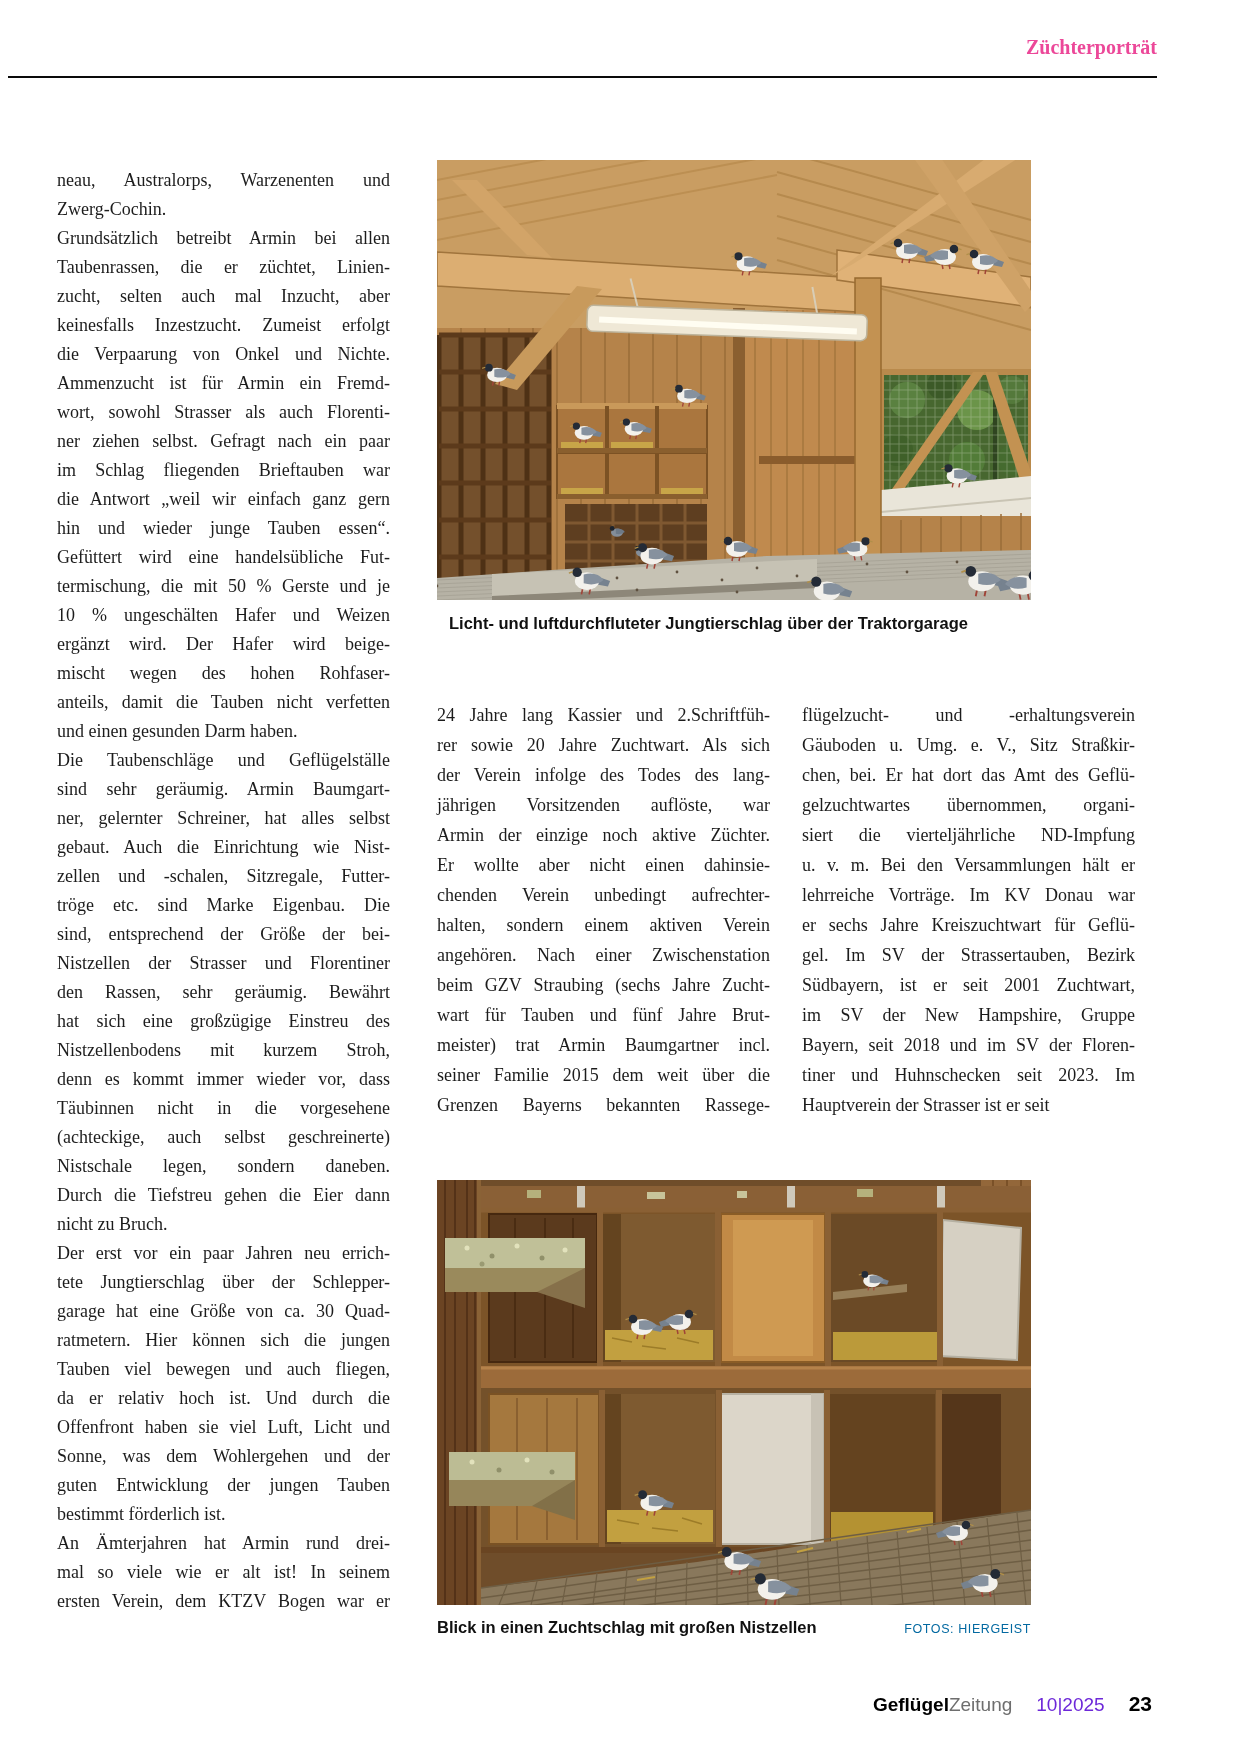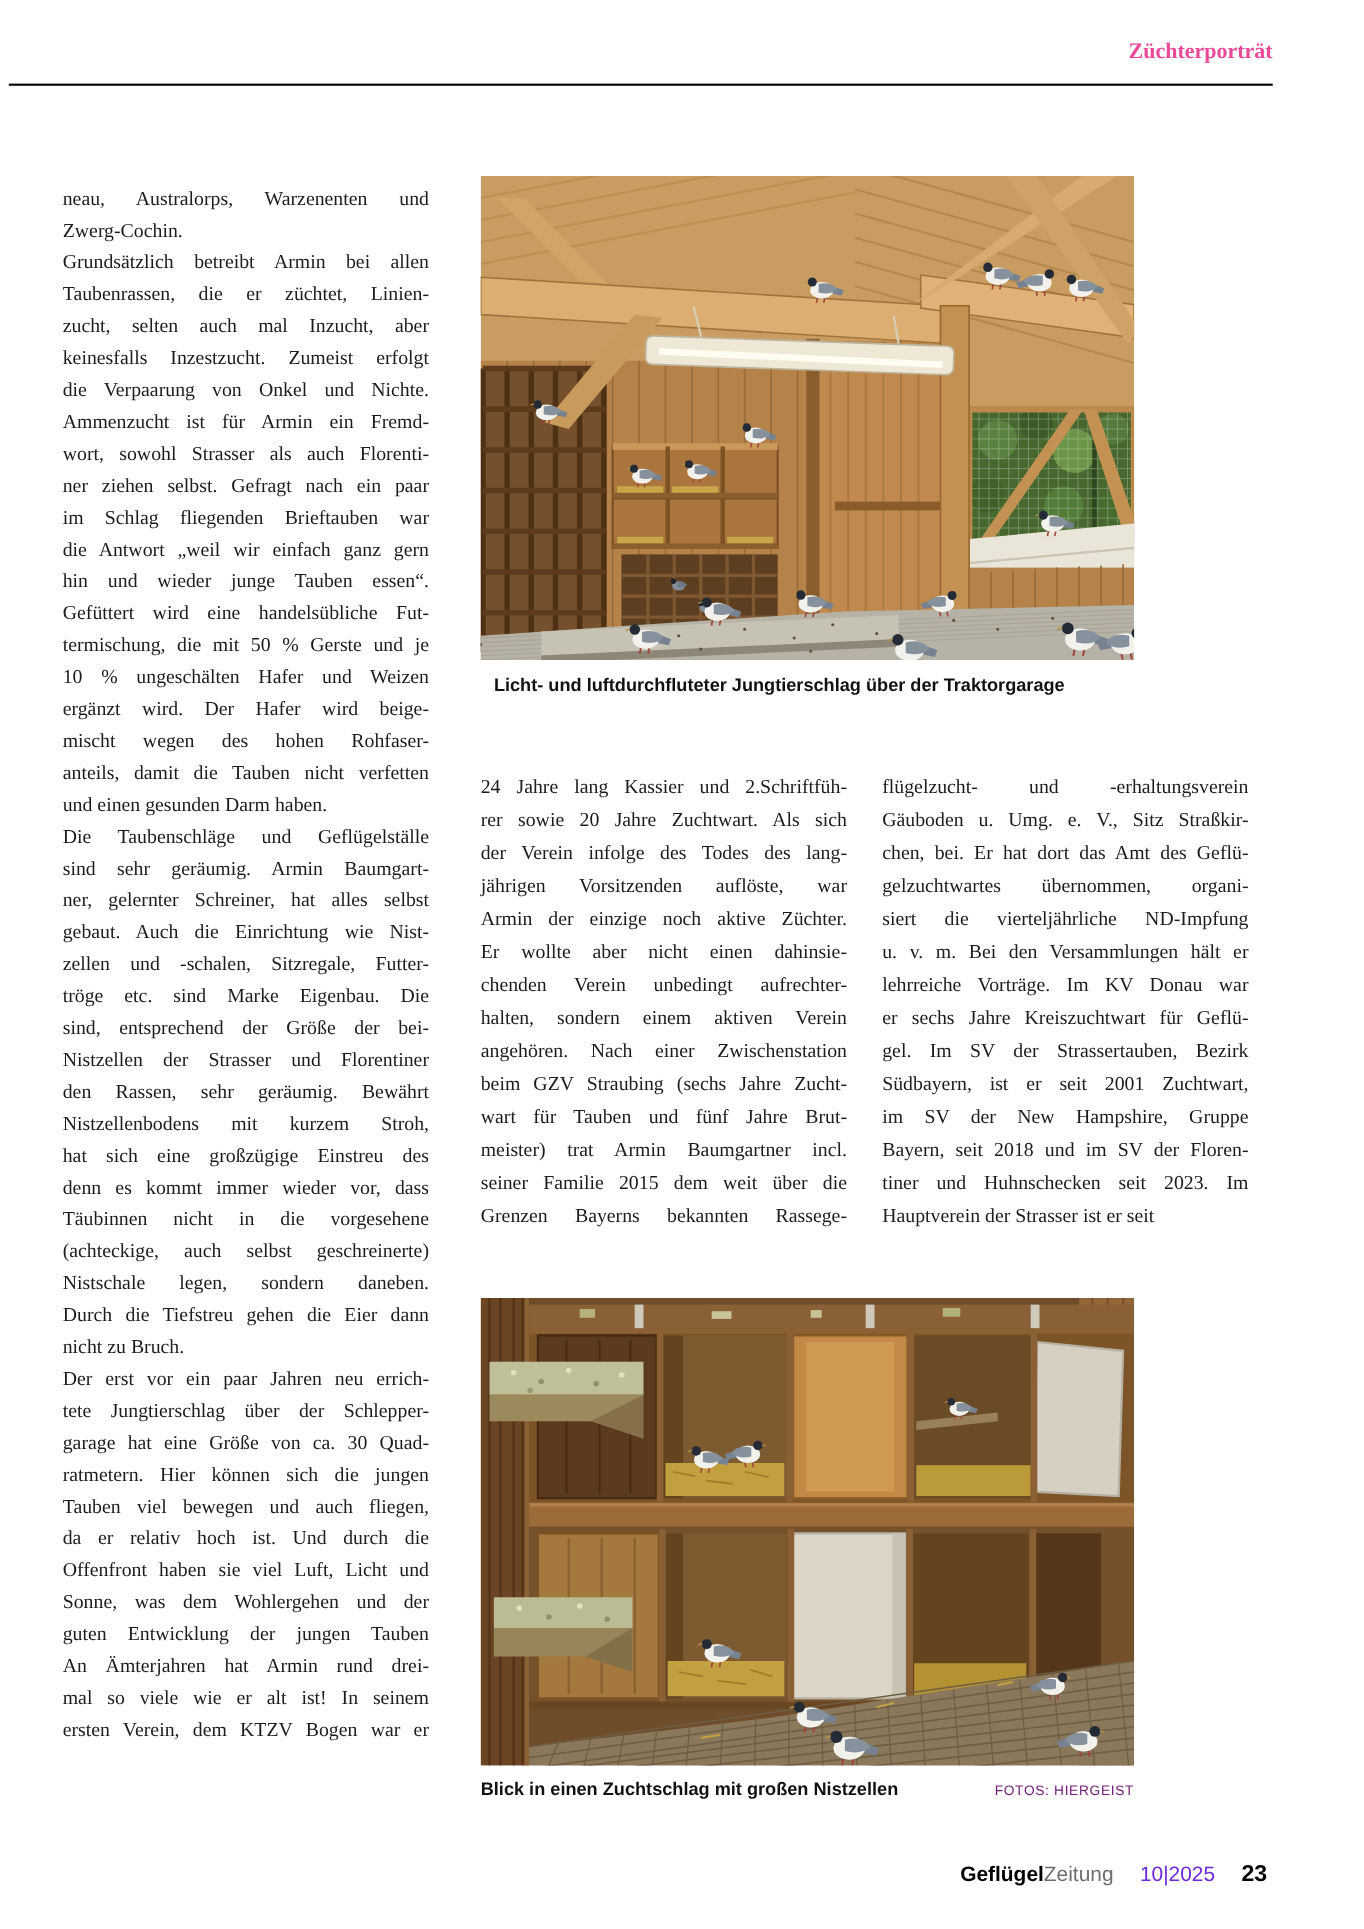--- a/index.html
+++ b/index.html
@@ -18,21 +18,21 @@
   .figure{position:absolute;margin:0;padding:0;}
   .fig1{left:437px;top:160px;width:594px;height:440px;}
   .fig2{left:437px;top:1180px;width:594px;height:425px;}
   .figure svg{display:block;width:100%;height:100%;}
   .caption{position:absolute;font-family:"Liberation Sans",sans-serif;font-weight:bold;
         font-size:16.5px;color:#111;}
   .cap1{left:437px;top:614px;width:594px;margin-left:12px;}
   .cap-row{left:437px;top:1618px;width:594px;display:flex;justify-content:space-between;
         align-items:baseline;}
   .credit{font-family:"Liberation Sans",sans-serif;font-weight:normal;font-size:12.5px;
-        color:#701a75;letter-spacing:0.6px;}
+        color:#0369a1;letter-spacing:0.6px;}
   .footer{position:absolute;top:1692px;right:88px;display:flex;align-items:baseline;gap:24px;
         font-family:Liberation Sans, sans-serif;}
   .brand{font-size:19px;}
   .brand b{color:#000;font-weight:bold;}
   .brand span{color:#6e6e6e;font-weight:normal;}
   .issue{font-size:19px;color:#6d28d9;}
   .pageno{font-size:21px;font-weight:bold;color:#000;}
 </style>
 </head>
 <body>
@@ -65,37 +65,38 @@
       <div class="tl tl-end">und einen gesunden Darm haben.</div>
       <div class="tl">Die Taubenschläge und Geflügelställe</div>
       <div class="tl">sind sehr geräumig. Armin Baumgart-</div>
       <div class="tl">ner, gelernter Schreiner, hat alles selbst</div>
       <div class="tl">gebaut. Auch die Einrichtung wie Nist-</div>
       <div class="tl">zellen und -schalen, Sitzregale, Futter-</div>
       <div class="tl">tröge etc. sind Marke Eigenbau. Die</div>
       <div class="tl">sind, entsprechend der Größe der bei-</div>
       <div class="tl">Nistzellen der Strasser und Florentiner</div>
       <div class="tl">den Rassen, sehr geräumig. Bewährt</div>
+      <div class="tl">hat sich eine großzügige Einstreu des</div>
       <div class="tl">Nistzellenbodens mit kurzem Stroh,</div>
-      <div class="tl">hat sich eine großzügige Einstreu des</div>
       <div class="tl">denn es kommt immer wieder vor, dass</div>
       <div class="tl">Täubinnen nicht in die vorgesehene</div>
       <div class="tl">(achteckige, auch selbst geschreinerte)</div>
       <div class="tl">Nistschale legen, sondern daneben.</div>
       <div class="tl">Durch die Tiefstreu gehen die Eier dann</div>
       <div class="tl tl-end">nicht zu Bruch.</div>
       <div class="tl">Der erst vor ein paar Jahren neu errich-</div>
       <div class="tl">tete Jungtierschlag über der Schlepper-</div>
       <div class="tl">garage hat eine Größe von ca. 30 Quad-</div>
       <div class="tl">ratmetern. Hier können sich die jungen</div>
       <div class="tl">Tauben viel bewegen und auch fliegen,</div>
       <div class="tl">da er relativ hoch ist. Und durch die</div>
       <div class="tl">Offenfront haben sie viel Luft, Licht und</div>
       <div class="tl">Sonne, was dem Wohlergehen und der</div>
       <div class="tl">guten Entwicklung der jungen Tauben</div>
+      <div class="tl tl-end">bestimmt förderlich ist.</div>
       <div class="tl">An Ämterjahren hat Armin rund drei-</div>
       <div class="tl">mal so viele wie er alt ist! In seinem</div>
       <div class="tl">ersten Verein, dem KTZV Bogen war er</div>
     </div>
 
   <figure class="figure fig1">
     <svg viewBox="0 0 594 440" preserveAspectRatio="none" xmlns="http://www.w3.org/2000/svg">
       <defs>
         <g id="p1w">
           <path d="M-4,8 l-1,5 M3,8 l-1,5" stroke="#a04438" stroke-width="1.5" fill="none"></path>

